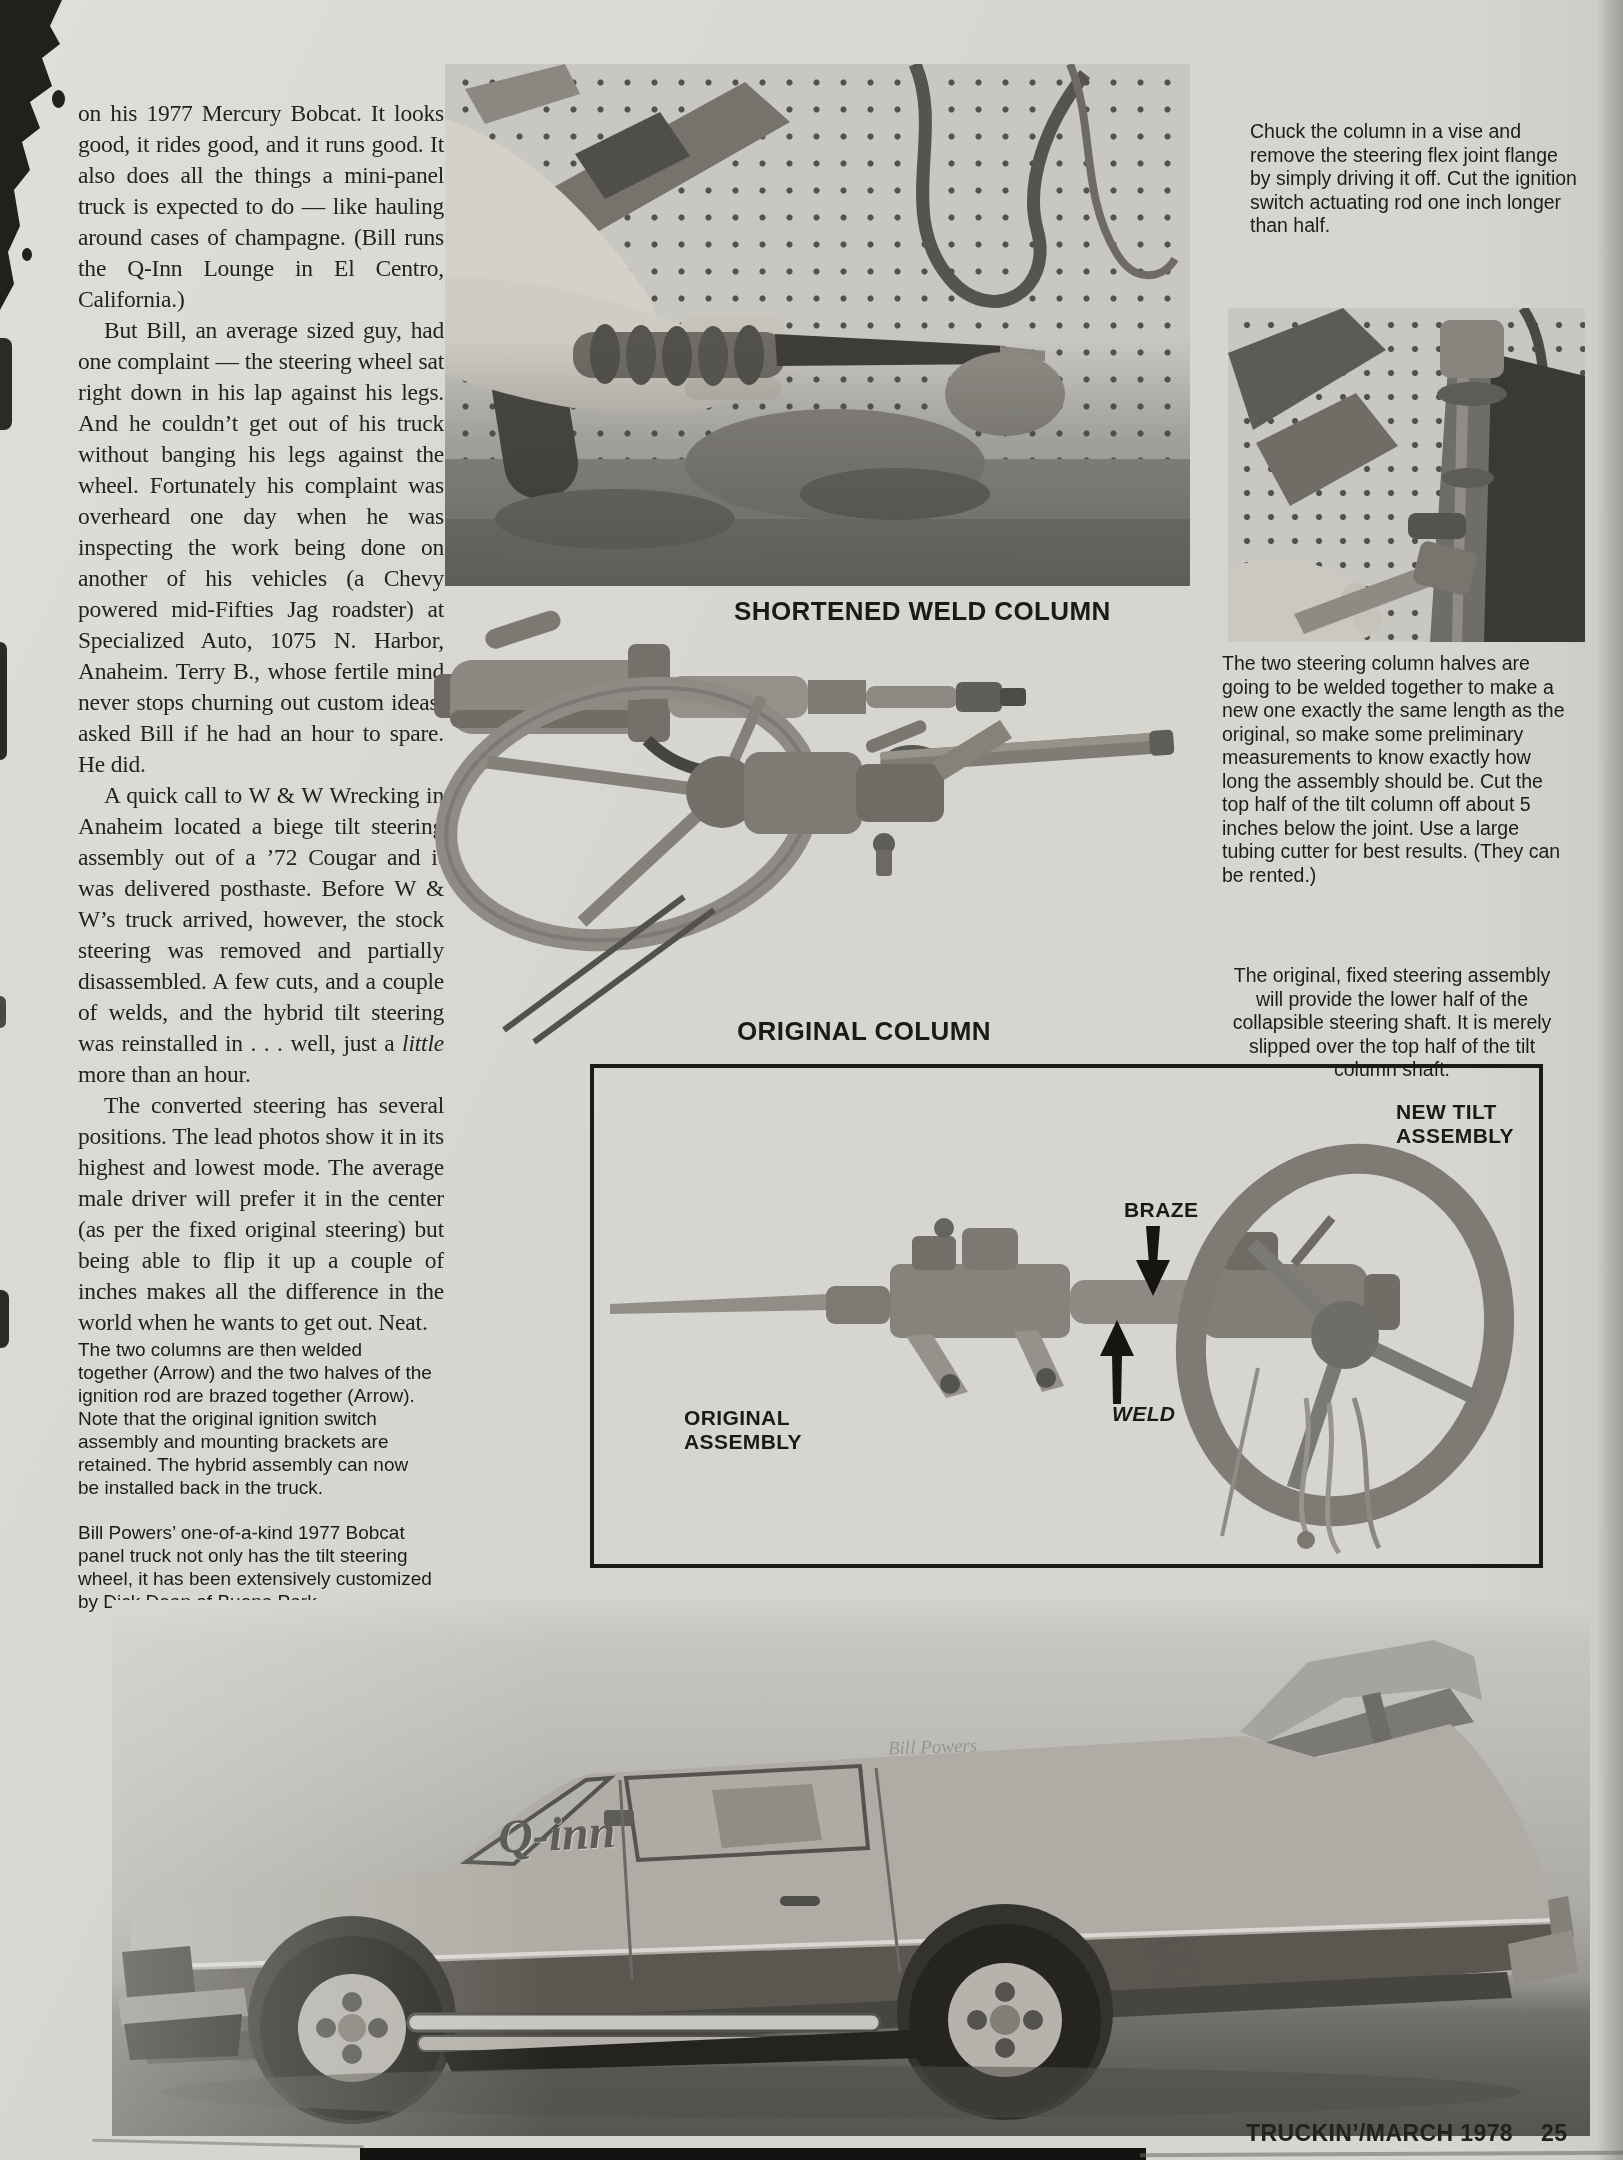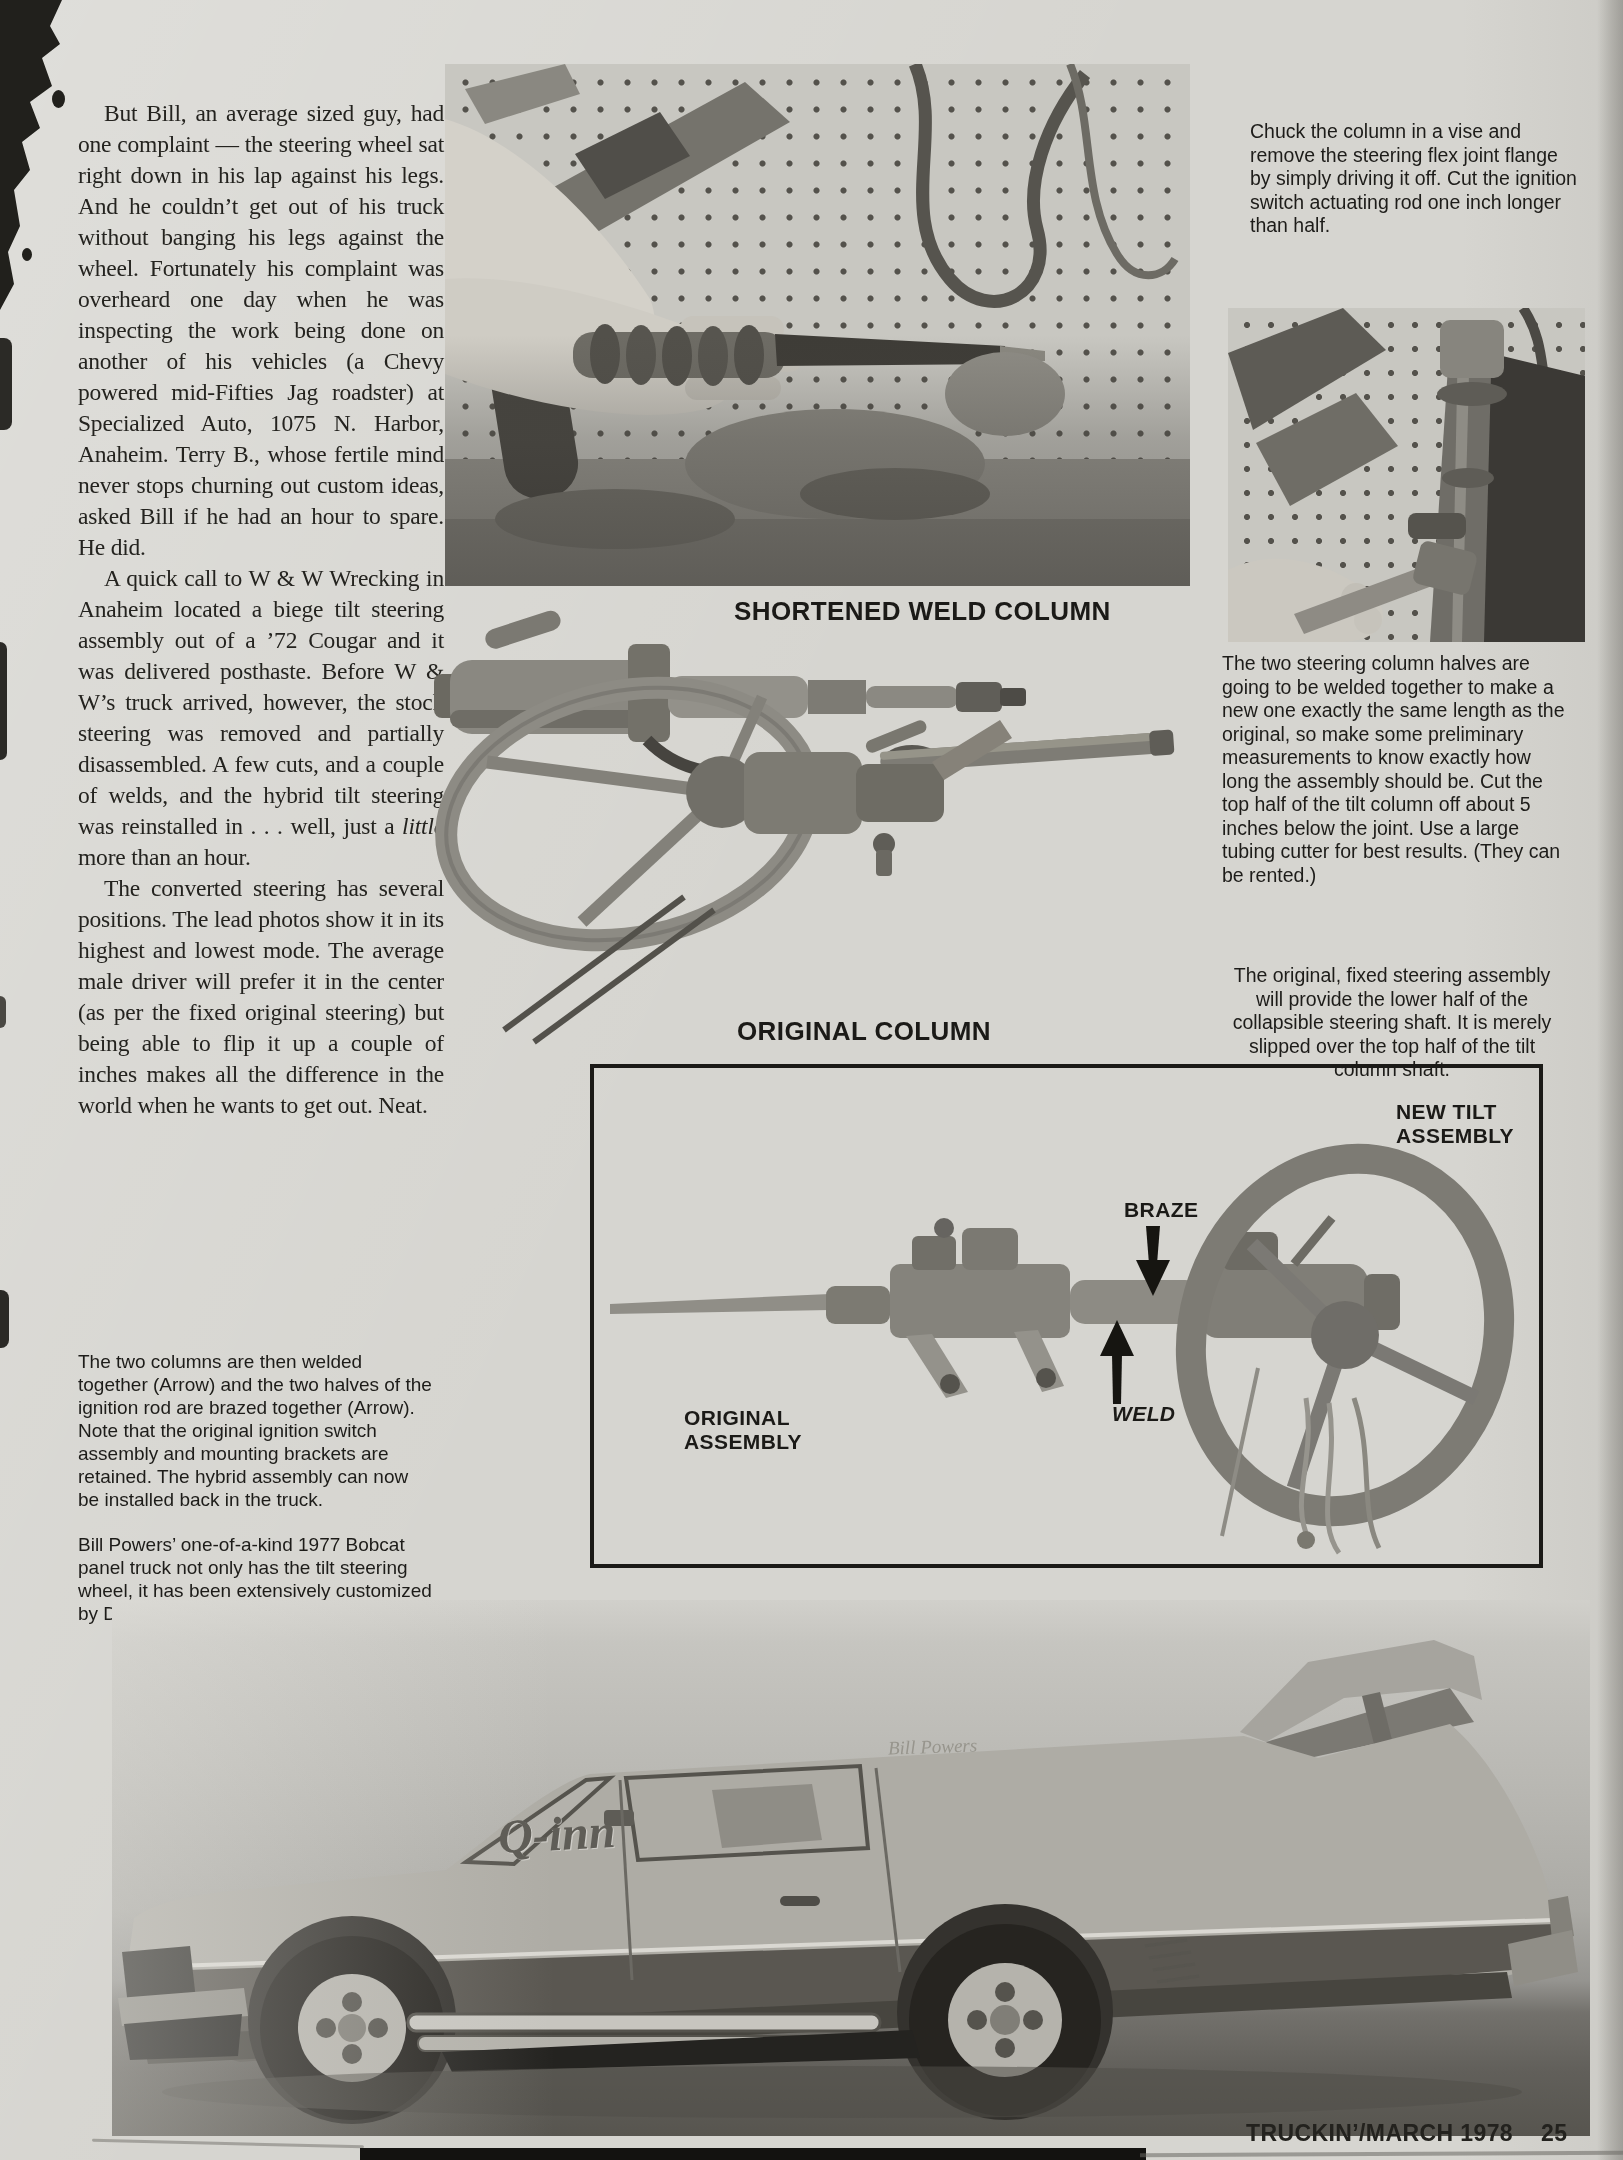--- a/index.html
+++ b/index.html
@@ -7,21 +7,21 @@
         font-family:"Liberation Serif",serif;color:#24231f;}
   .shade{position:absolute;inset:0;pointer-events:none;
          background:linear-gradient(115deg,rgba(255,255,255,.22),rgba(255,255,255,0) 45%),
                     linear-gradient(270deg,rgba(120,118,112,.10),rgba(120,118,112,0) 10%);}
   
   .body-text{position:absolute;left:78px;top:98px;width:366px;font-size:23.5px;line-height:31px;
              text-align:justify;letter-spacing:-0.2px;}
   .body-text p{margin:0;}
   .ind{text-indent:26px;}
   .cap{font-family:"Liberation Sans",sans-serif;font-size:19px;line-height:23px;color:#1d1c19;
-       text-align:left;margin-top:12px;}
+       text-align:left;}
   .left-caps{position:absolute;left:78px;top:1338px;width:354px;}
   .left-caps .cap+.cap{margin-top:22px;}
   .rcap{position:absolute;font-family:"Liberation Sans",sans-serif;font-size:19.5px;line-height:23.5px;
         color:#1d1c19;}
   .plabel{position:absolute;font-family:"Liberation Sans",sans-serif;font-weight:bold;color:#1b1a17;
           letter-spacing:.4px;}
   .lab-lg{font-size:26px;}
   .lab-sm{font-size:21px;line-height:24px;}
   
   .photo{position:absolute;overflow:hidden;}
@@ -61,20 +61,21 @@
           font-weight:bold;font-size:23px;color:#23221e;letter-spacing:.4px;white-space:nowrap;}
   .footer .pg{margin-left:28px;}
 </style>
 </head>
 <body>
 
 <div class="page">
   <div class="shade"></div>
 
   <div class="body-text">
+    <p>on his 1977 Mercury Bobcat. It looks good, it rides good, and it runs good. It also does all the things a mini-panel truck is expected to do — like hauling around cases of champagne. (Bill runs the Q-Inn Lounge in El Centro, California.)</p>
     <p class="ind">But Bill, an average sized guy, had one complaint — the steering wheel sat right down in his lap against his legs. And he couldn’t get out of his truck without banging his legs against the wheel. Fortunately his complaint was overheard one day when he was inspecting the work being done on another of his vehicles (a Chevy powered mid-Fifties Jag roadster) at Specialized Auto, 1075 N. Harbor, Anaheim. Terry B., whose fertile mind never stops churning out custom ideas, asked Bill if he had an hour to spare. He did.</p>
     <p class="ind"><span>A quick call to  W &amp; W Wrecking in Anaheim located a biege tilt steering assembly out of a ’72 Cougar and it was delivered posthaste. Before W &amp; W’s truck arrived, however, the stock steering was removed and partially disassembled. A few cuts, and a couple of welds, and the hybrid tilt steering was reinstalled in . . . well, just a </span><i>little</i><span> more than an hour.</span></p>
     <p class="ind">The converted steering has several positions. The lead photos show it in its highest and lowest mode. The average male driver will prefer it in the center (as per the fixed original steering) but being able to flip it up a couple of inches makes all the difference in the world when he wants to get out. Neat.</p>
   </div>
 
   <div class="left-caps">
     <div class="cap">The two columns are then welded together (Arrow) and the two halves of the ignition rod are brazed together (Arrow). Note that the original ignition switch assembly and mounting brackets are retained. The hybrid assembly can now be installed back in the truck.</div>
     <div class="cap">Bill Powers’ one-of-a-kind 1977 Bobcat panel truck not only has the tilt steering wheel, it has been extensively customized by Dick Dean of Buena Park.</div>
   </div>
 

